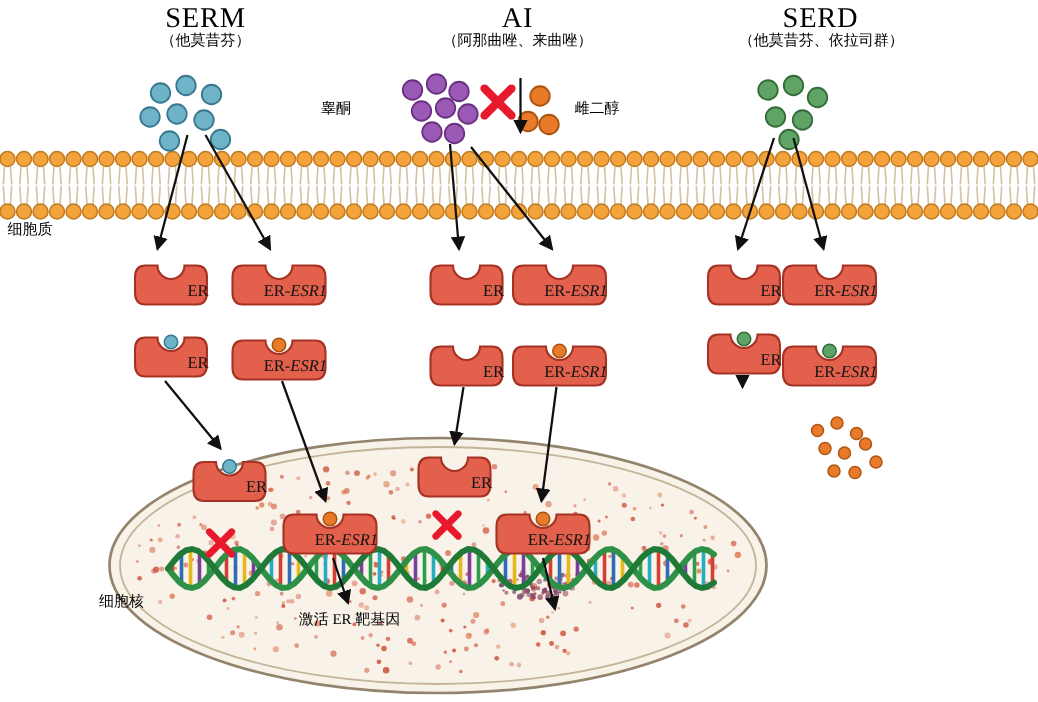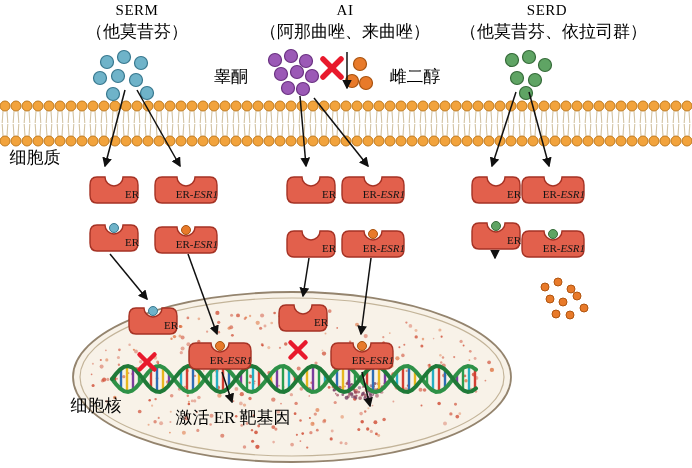--- a/index.html
+++ b/index.html
@@ -12,23 +12,23 @@
   .receptor svg{display:block}
   .rlabel{position:absolute;left:0;right:0;top:15px;text-align:right;
           font-family:"Liberation Serif","DejaVu Serif",serif;font-size:11px;line-height:14px;
           color:#141414;white-space:nowrap}
   .rlabel i{}
   .ligand{position:absolute;left:50%;top:3px;width:10px;height:10px;margin-left:-5px;
           border-radius:50%;border:1px solid rgba(0,0,0,.4)}
   .lig-teal{background:var(--serm-ligand,#6fb3c9);border-color:#38788f}
   .lig-orange{background:var(--estradiol,#e87a2a);border-color:#a8520e}
   .lig-green{background:var(--serd-ligand,#5fa464);border-color:#356b39}
-  .lbl{position:absolute;font-size:17px;text-align:center;white-space:nowrap}
-  .lbl.title{font-size:15px;letter-spacing:.5px}
-  .lbl.left{text-align:center}
+  .lbl{position:absolute;font-size:10px;text-align:center;white-space:nowrap}
+  .lbl.title{font-size:19px;letter-spacing:.5px}
+  .lbl.left{text-align:left}
   .lbl.right{text-align:left}
 </style>
 </head>
 <body>
 
 <div class="stage">
 
   <svg id="diagram-svg" width="692" height="468" viewBox="0 0 692 468">
     <defs>
       <marker id="arr" viewBox="0 0 10 10" refX="8.5" refY="5" markerWidth="6.5" markerHeight="6.5" orient="auto">

